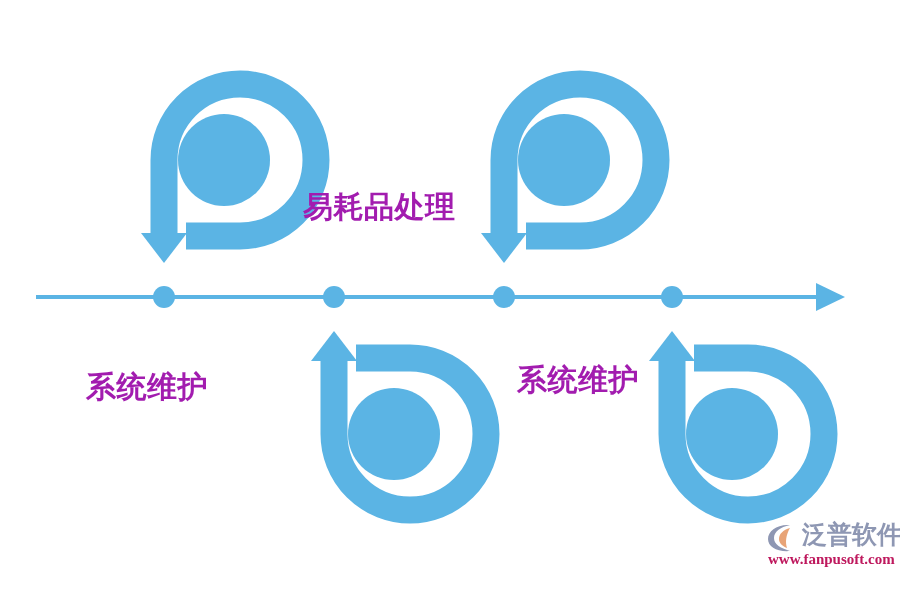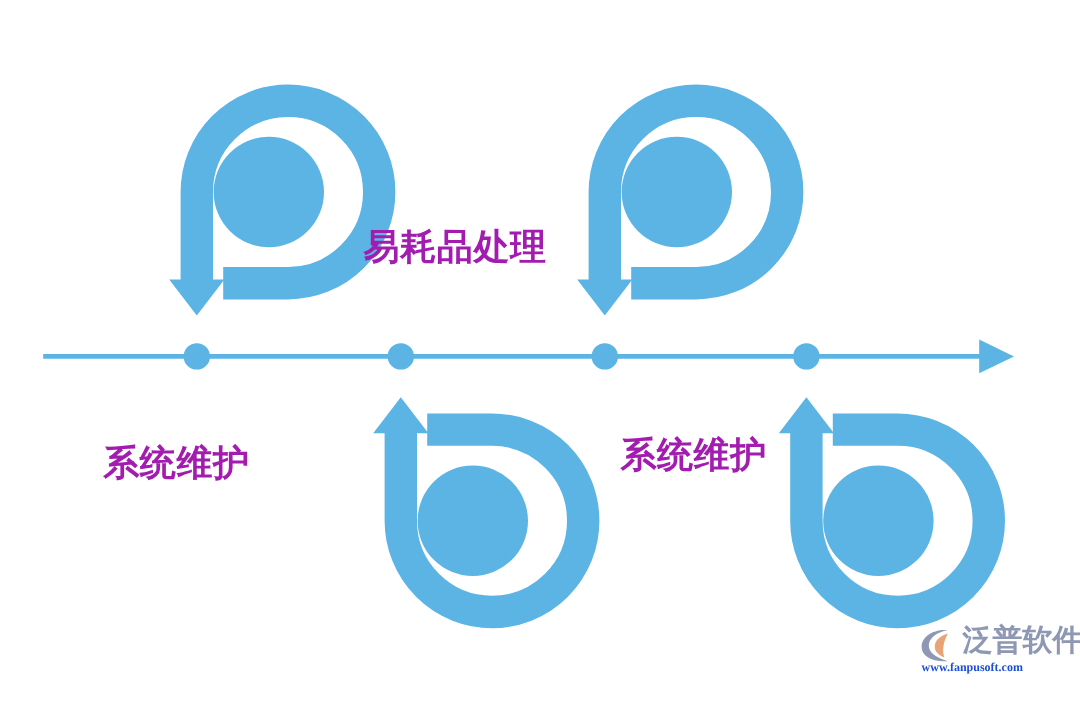--- a/index.html
+++ b/index.html
@@ -60,23 +60,23 @@
     font-weight: bold;
     color: #8e97b3;
     letter-spacing: 0px;
     line-height: 1.1;
     white-space: nowrap;
   }
   #watermark-url {
     position: absolute;
     left: 2px;
     top: 32px;
-    font-size: 10px;
+    font-size: 15px;
     font-weight: bold;
-    color: #1d4ed8;
+    color: #be185d;
     font-family: "Liberation Serif", "DejaVu Serif", serif;
     letter-spacing: 0px;
     white-space: nowrap;
   }
 </style>
 </head>
 <body>
 
 <div id="canvas">
 

